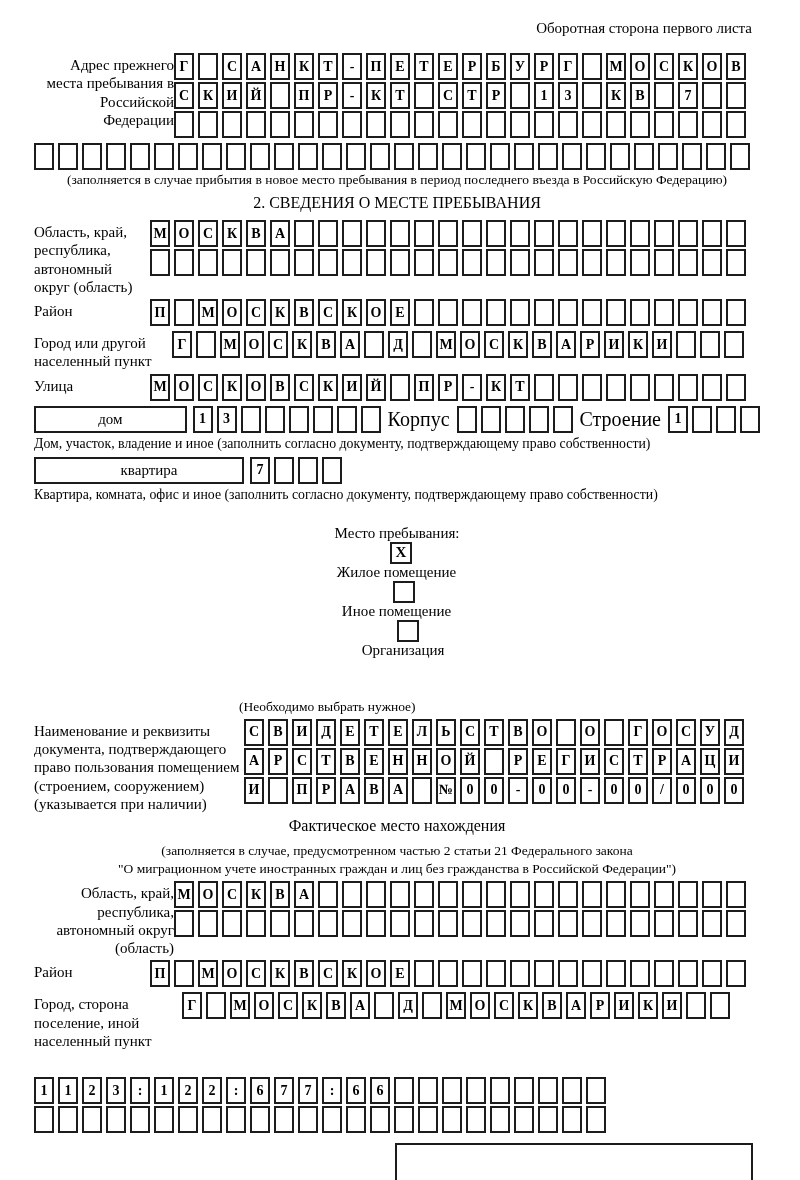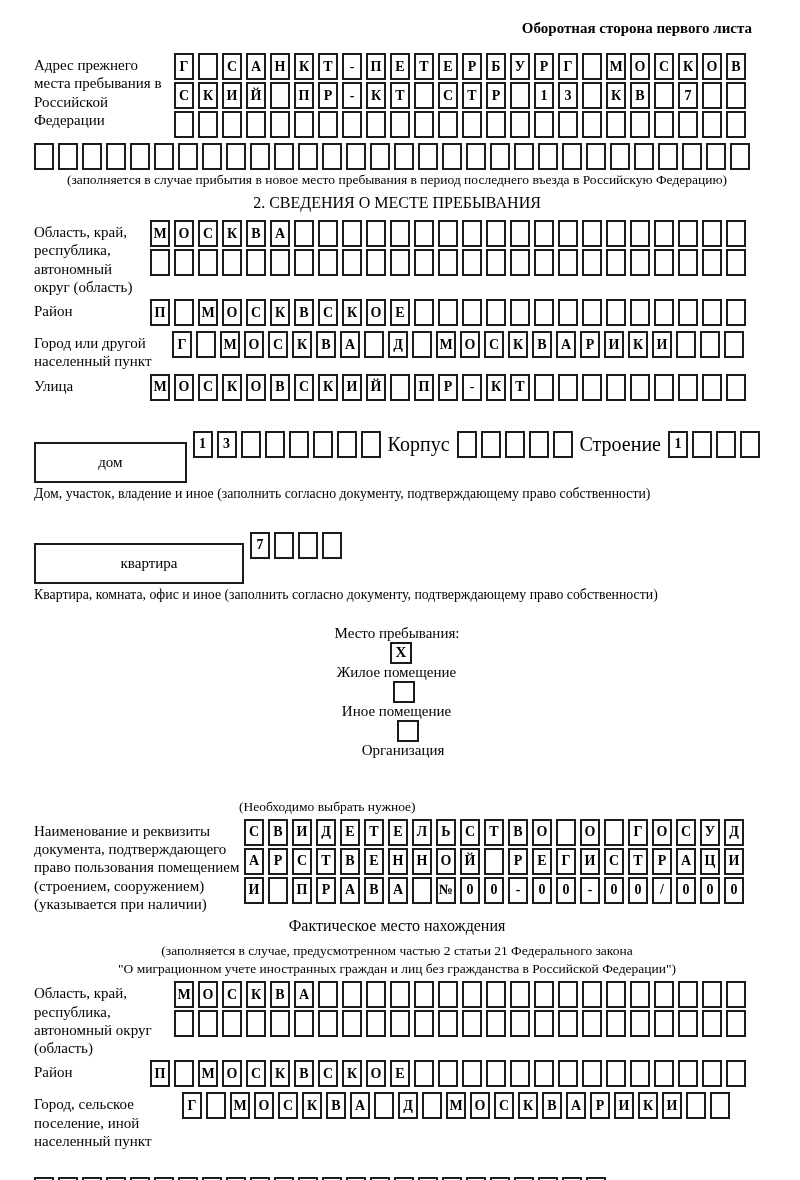--- a/index.html
+++ b/index.html
@@ -4,49 +4,48 @@
 <style>
   * { margin:0; padding:0; box-sizing:border-box; }
   html,body { background:#ffffff; }
   body {
     width:800px; height:1180px;
     font-family:"Liberation Serif", serif;
     color:#000; overflow:hidden;
   }
   .page { width:800px; height:1180px; padding:20px 40px 0 34px; position:relative; }
 
-  .header-note { text-align:right; font-size:15px; margin-right:8px; margin-bottom:16px;font-weight:bold; }
+  .header-note { text-align:right; font-size:15px; margin-right:8px; margin-bottom:16px; }
 
   
   .cellrow { display:flex; gap:4px; margin-bottom:2px; }
   .cell {
     width:20px; height:27px; flex:0 0 20px;
     border:2px solid #1c1c1c;
     display:inline-flex; align-items:center; justify-content:center;
     font-size:14px; font-weight:bold; line-height:1;
   }
 
   .field { display:flex; align-items:flex-start; margin-bottom:3px; }
   .field .flabel { font-size:15px; line-height:1.22; padding-top:3px; }
   .w116 { flex:0 0 116px; }
-  .w140 { flex:0 0 140px; }
+  .w140 { flex:0 0 140px;text-align:right; }
   .w138 { flex:0 0 138px; }
   .w148 { flex:0 0 148px; }
   .w210 { flex:0 0 210px; }
   .cells-col { display:flex; flex-direction:column; }
 
   .note { font-size:13.5px; text-align:center; margin:2px 0 4px 0; }
   .note-left { font-size:13.8px; margin:2px 0 5px 0; }
   .sect-title { font-size:16px; font-weight:normal; text-align:center; margin:6px 0 8px 0; }
 
   .label-box {
-    border:2px solid #1c1c1c; height:41px;
+    border:2px solid #1c1c1c; height:27px;
     display:flex; align-items:center; justify-content:center;
     font-size:15px;
-    margin-top:36px;
   }
   .inline-row { display:flex; align-items:center; margin-bottom:3px; }
   .inline-row .small-label { font-size:20px; margin:0 7px; white-space:nowrap; }
 
   .checkbox {
     width:22px; height:26px; border:2px solid #1c1c1c;
     display:inline-flex; align-items:center; justify-content:center;
     font-size:15px; font-weight:bold; flex:0 0 22px;
   }
   .stay-row { display:flex; align-items:center; margin-top:22px; margin-bottom:2px; font-size:15px;flex-direction:column; }
@@ -549,21 +548,21 @@
         <span class="cell"></span>
         <span class="cell"></span>
         <span class="cell"></span>
         <span class="cell"></span>
         <span class="cell"></span>
         <span class="cell"></span>
       </div>
   </div>
 
   <div class="field">
-    <div class="flabel w148">Город, сельское поселение, иной населенный пункт</div>
+    <div class="flabel w148">Город, сторона поселение, иной населенный пункт</div>
     <div class="cellrow">
         <span class="cell">Г</span>
         <span class="cell"></span>
         <span class="cell">М</span>
         <span class="cell">О</span>
         <span class="cell">С</span>
         <span class="cell">К</span>
         <span class="cell">В</span>
         <span class="cell">А</span>
         <span class="cell"></span>

